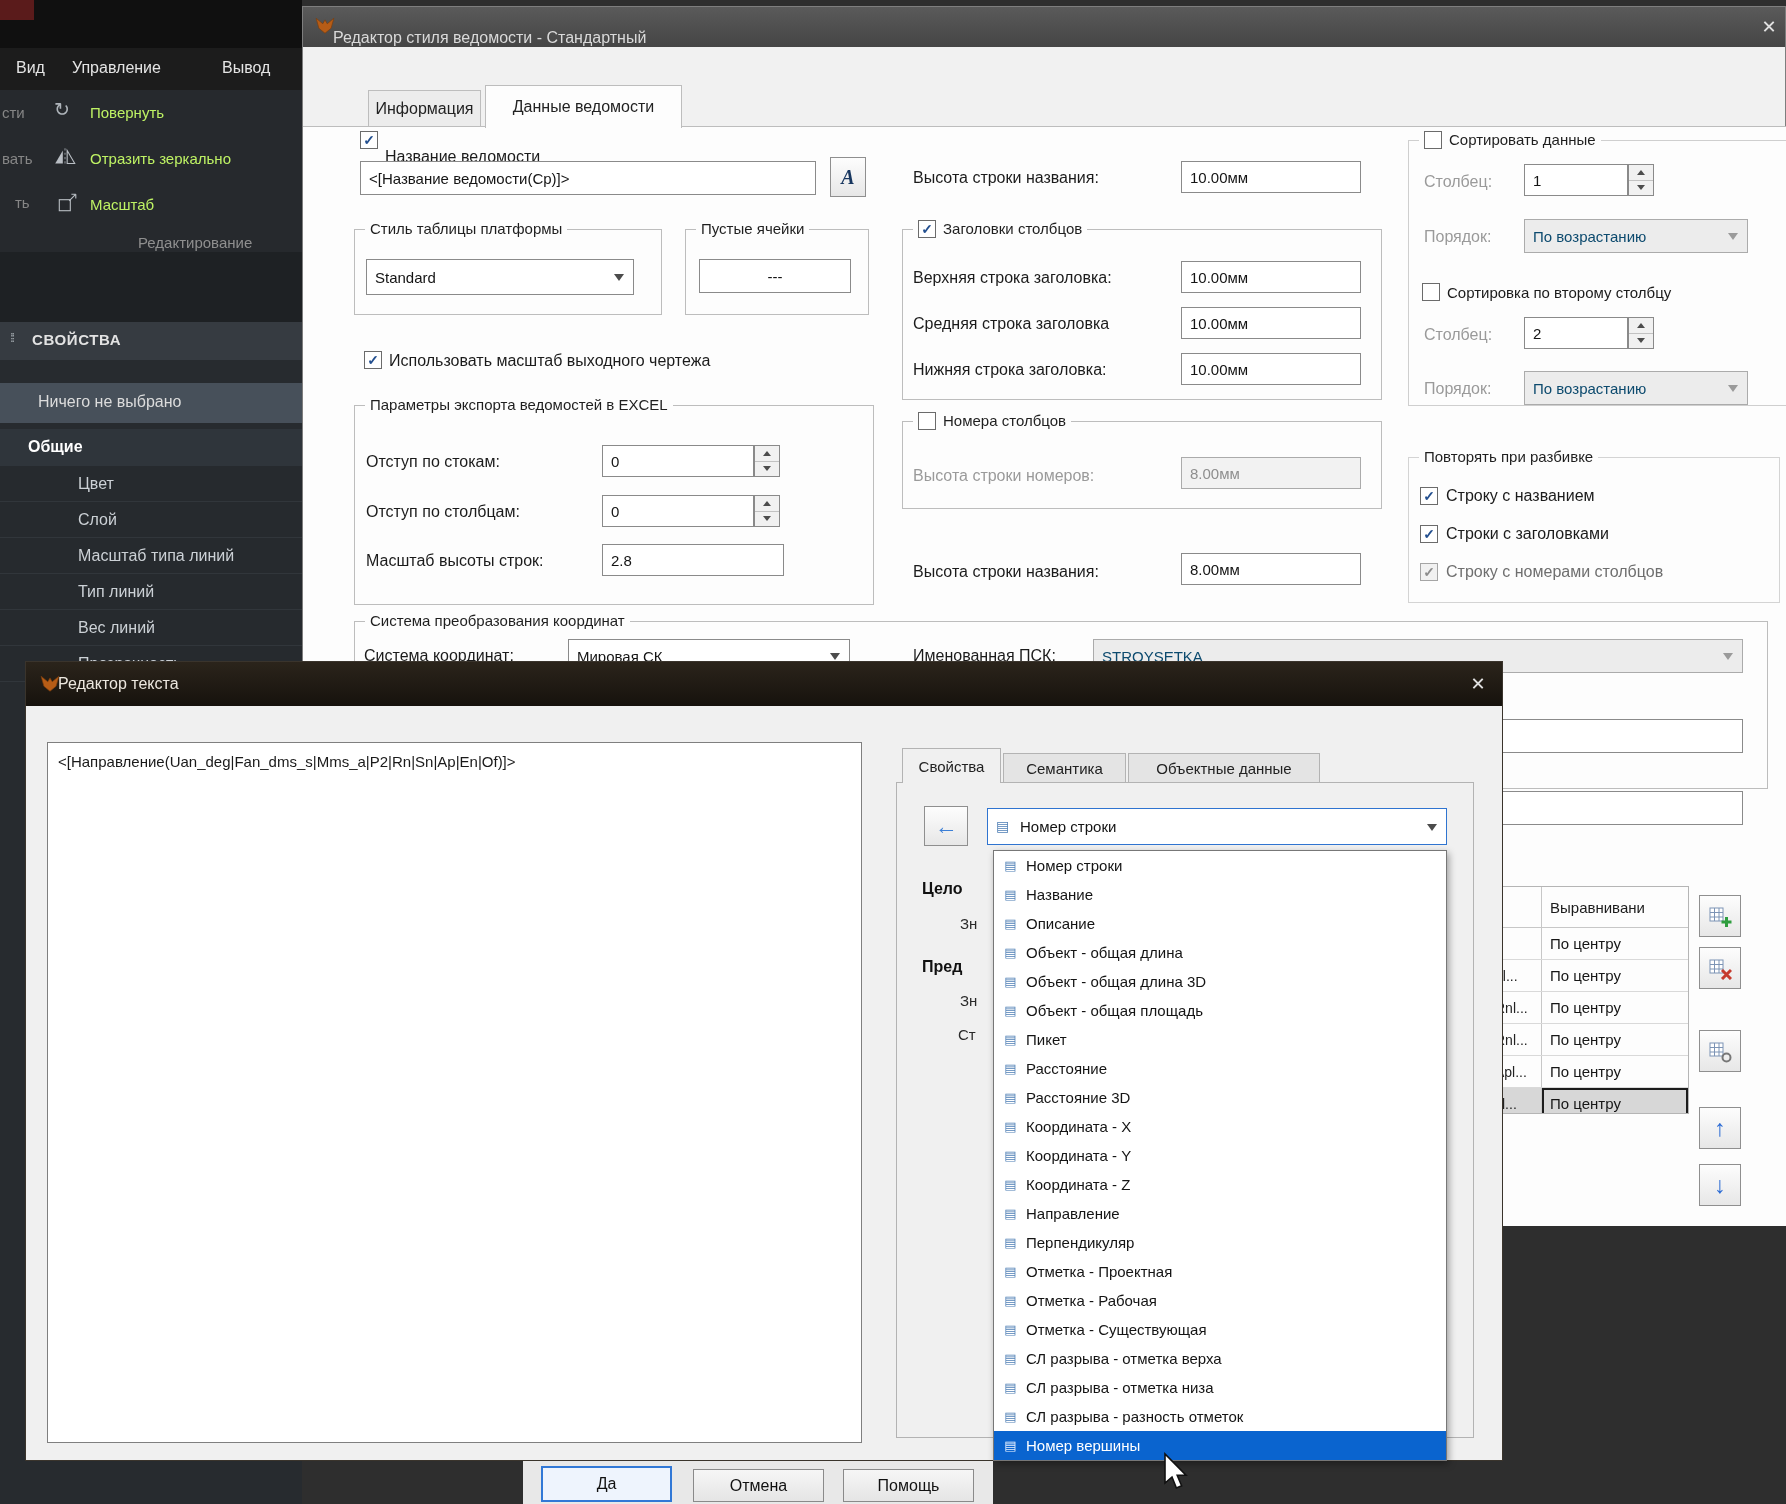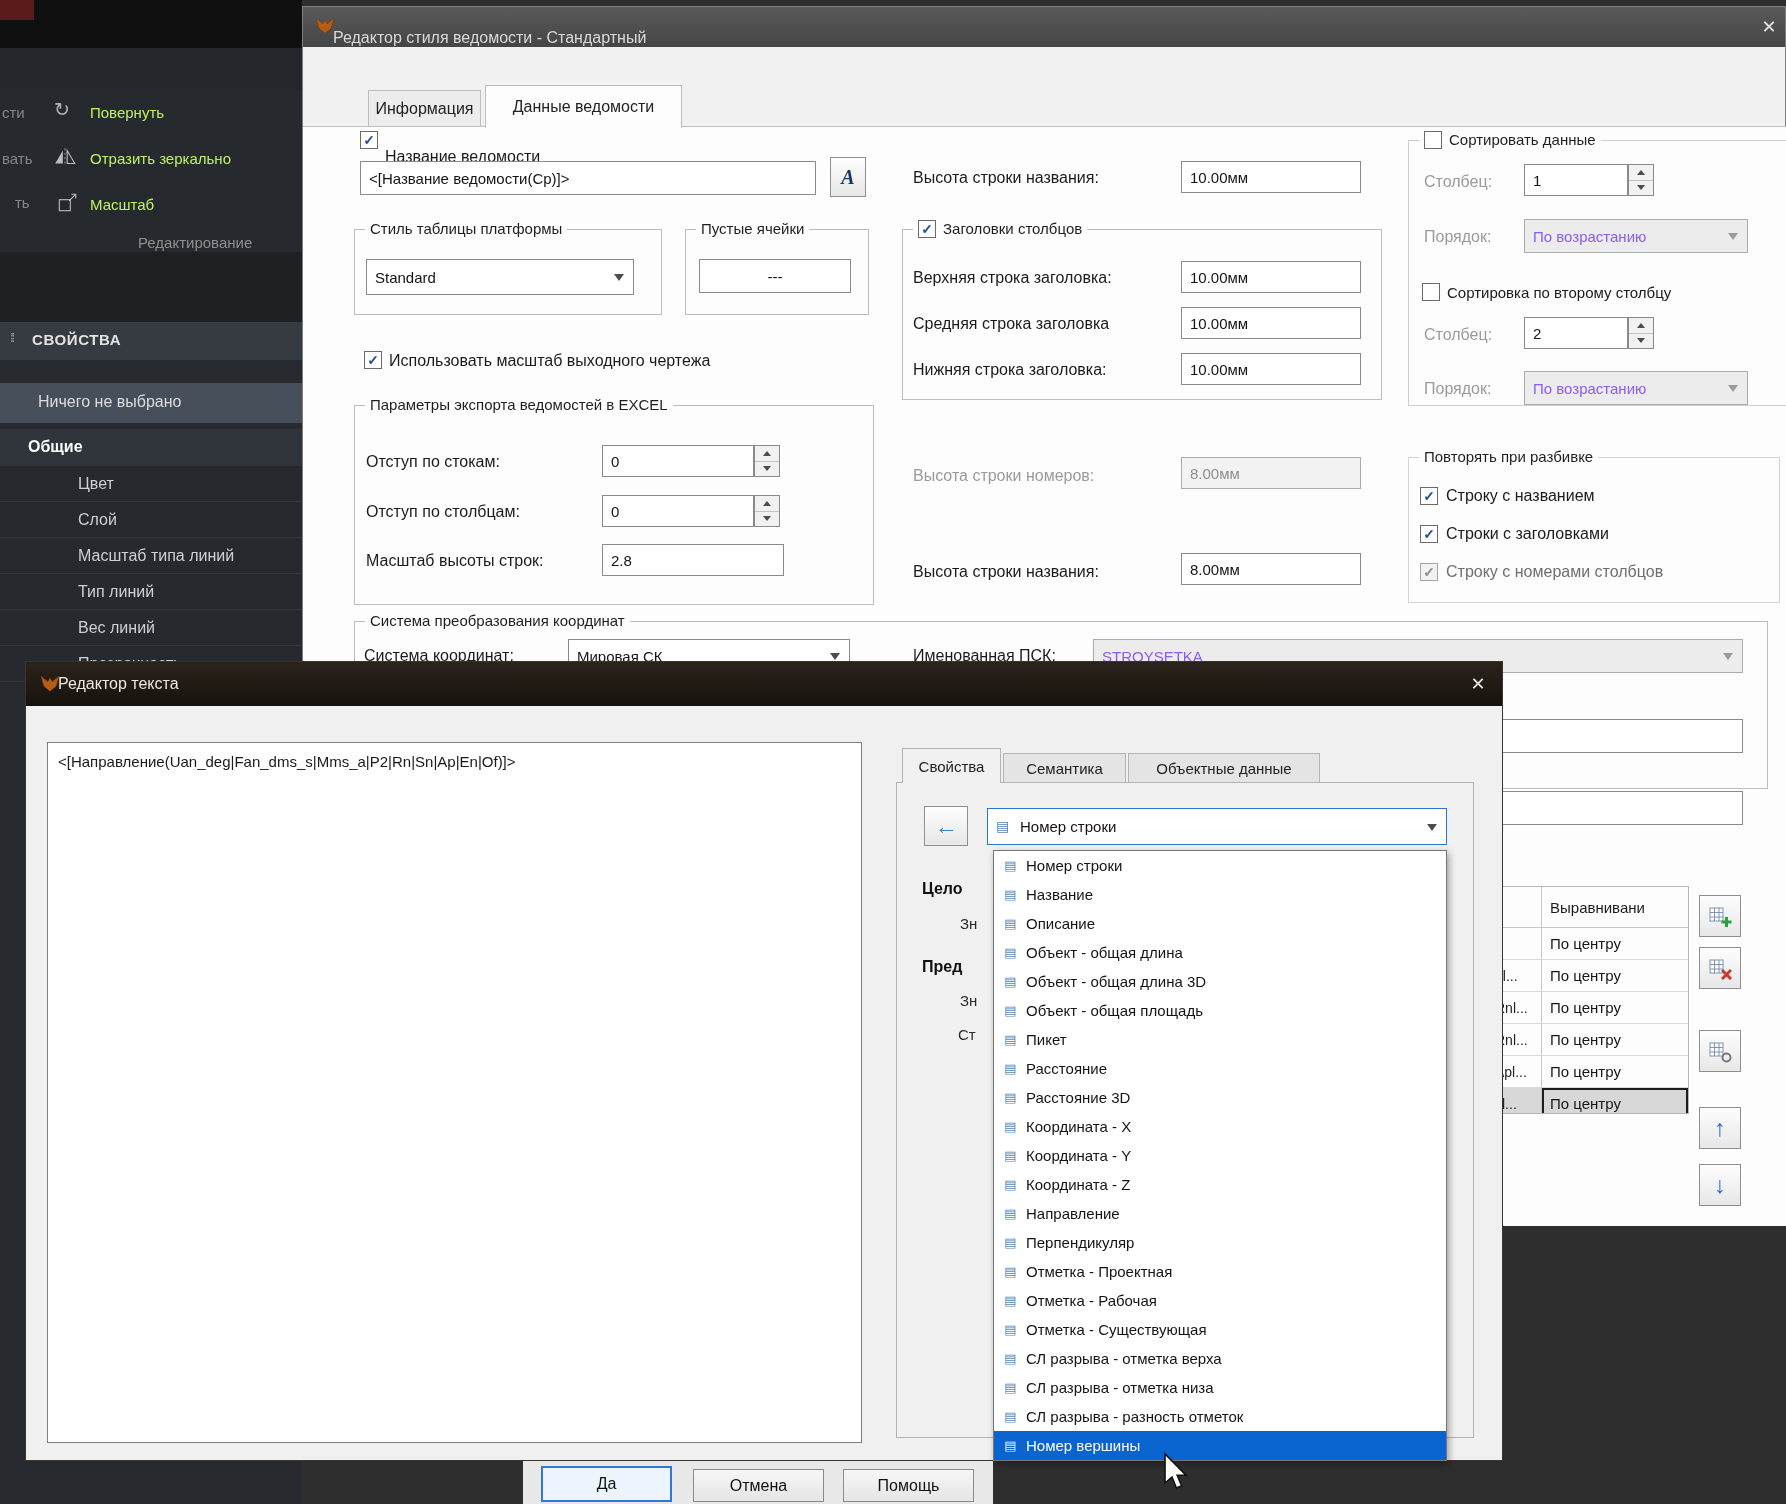--- a/index.html
+++ b/index.html
@@ -10,21 +10,21 @@
   .lab{position:absolute;font-size:16px;line-height:20px;color:#1b1b1b;white-space:nowrap}
   .lab.dim{color:#9a9a9a}
   .field{position:absolute;background:#fff;border:1px solid #8a8a8a;font-size:15px;color:#141414;
          display:flex;align-items:center;padding:0 8px;box-sizing:border-box;white-space:nowrap;overflow:hidden}
   .field.ctr{justify-content:center}
   .field.dis{background:#f2f2f2;color:#8e8e8e;border-color:#ababab}
   .combo{position:absolute;background:#fff;border:1px solid #8a8a8a;font-size:15px;color:#141414;
          display:flex;align-items:center;padding:0 28px 0 8px;box-sizing:border-box;white-space:nowrap;overflow:hidden}
   .combo::after{content:"";position:absolute;right:9px;top:calc(50% - 3px);
          border:5px solid transparent;border-top:7px solid #4c4c4c}
-  .combo.dis{background:#ececec;color:#8b5cf6;border-color:#ababab}
+  .combo.dis{background:#ececec;color:#0c4a6e;border-color:#ababab}
   .combo.dis::after{border-top-color:#9a9a9a}
   .combo.focus{border:1px solid #2f74d0}
   .spin{position:absolute;box-sizing:border-box;background:#f1f1f1;border:1px solid #8a8a8a;
         display:flex;flex-direction:column}
   .spin .s{flex:1;display:flex;align-items:center;justify-content:center;border-bottom:1px solid #c2c2c2}
   .spin .s:last-child{border-bottom:none}
   .spin .s::after{content:"";border:4px solid transparent}
   .spin .s.up::after{border-bottom:5px solid #4c4c4c;transform:translateY(-2px)}
   .spin .s.dn::after{border-top:5px solid #4c4c4c;transform:translateY(2px)}
   .grp{position:absolute;border:1px solid #bdbdbd;box-sizing:border-box}
@@ -96,20 +96,25 @@
   .rep-lb.dimmed{color:#6f6f6f}
 </style>
 </head>
 <body>
 
 <div id="root">
 
   <div id="app">
     <div class="abs" style="left:0;top:0;width:302px;height:48px;background:#101010"></div>
     <div class="abs" style="left:0;top:0;width:34px;height:20px;background:#5a1b1b"></div>
+    <div class="abs" style="left:0;top:48px;width:302px;height:42px;background:#1c1c1c">
+      <span class="menu-it" style="left:16px;top:11px">Вид</span>
+      <span class="menu-it" style="left:72px;top:11px">Управление</span>
+      <span class="menu-it" style="left:222px;top:11px">Вывод</span>
+    </div>
     <div class="abs" style="left:0;top:90px;width:302px;height:162px;background:#26292d">
       <span class="tb-frag" style="left:2px;top:14px">сти</span>
       <span class="abs" style="left:54px;top:8px;font-size:19px;color:#aeb4ba">↻</span>
       <span class="tb-lab" style="left:90px;top:14px">Повернуть</span>
 
       <span class="tb-frag" style="left:2px;top:60px">вать</span>
       <span class="abs" style="left:52px;top:56px">
         <svg width="26" height="22" viewBox="0 0 24 20">
             <path d="M3 16 L10 4 L10 16 Z" fill="#b9bec4"></path>
             <path d="M21 16 L14 4 L14 16 Z" fill="none" stroke="#b9bec4"></path>
@@ -221,20 +226,28 @@
       </div>
     <span class="lab" style="left:63px;top:495px">Отступ по столбцам:</span>
     <div class="field" style="left:299px;top:488px;width:152px;height:32px">0</div>
     <div class="spin" style="left:451px;top:488px;width:26px;height:32px">
         <div class="s up"></div>
         <div class="s dn"></div>
       </div>
     <span class="lab" style="left:63px;top:544px">Масштаб высоты строк:</span>
     <div class="field" style="left:299px;top:537px;width:182px;height:32px">2.8</div>
 
+    <div class="grp" style="left:599px;top:414px;width:480px;height:88px">
+      <span class="lg">
+        <span class="cb un">
+            <span class="mark">✓</span>
+          </span>
+        <span>Номера столбцов</span>
+      </span>
+    </div>
     <span class="lab dim" style="left:610px;top:459px">Высота строки номеров:</span>
     <div class="field dis" style="left:878px;top:450px;width:180px;height:32px">8.00мм</div>
 
     <span class="lab" style="left:610px;top:555px">Высота строки названия:</span>
     <div class="field" style="left:878px;top:546px;width:180px;height:32px">8.00мм</div>
 
     <div class="grp" style="left:1105px;top:133px;width:437px;height:266px;border-color:#cfcfcf">
       <span class="lg">
         <span class="cb un">
             <span class="mark">✓</span>

